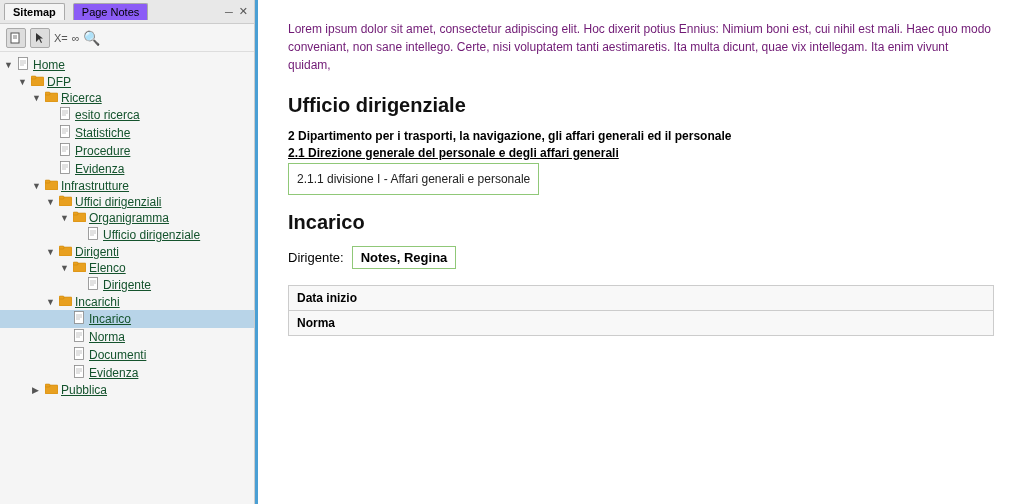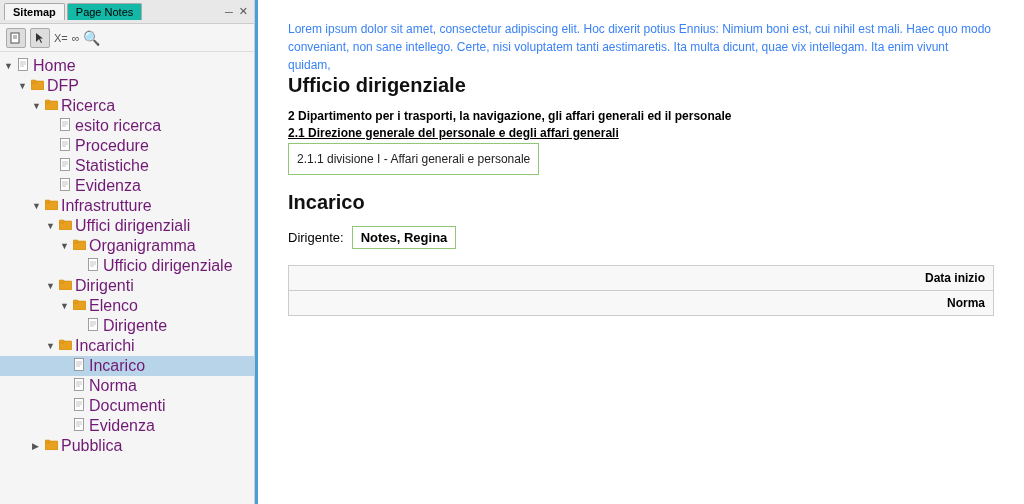--- a/index.html
+++ b/index.html
@@ -21,25 +21,25 @@
       border-bottom: 1px solid #ccc;
       display: flex;
       align-items: center;
       justify-content: space-between;
       padding: 2px 4px;
       height: 24px;
     }
 
     .panel-tabs {
       display: flex;
-      gap: 2px;
+      gap: 8px;
     }
 
     .panel-tab {
-      background: #14b8a6;
+      background: #8b5cf6;
       border: 1px solid #aaa;
       border-bottom: none;
       padding: 2px 8px;
       font-size: 11px;
       cursor: pointer;
       border-radius: 2px 2px 0 0;
     }
 
     .panel-tab.active {
       background: #f5f5f5;
@@ -119,22 +119,23 @@
     .tree-toggle {
       width: 12px;
       display: inline-flex;
       align-items: center;
       justify-content: center;
       font-size: 9px;
       color: #555;
     }
 
     .tree-label {
-      font-size: 16px;
-      color: #701a75;
+      font-size: 12px;
+      color: #14532d;
+      text-decoration: underline;
     }
 
     
     .right-panel {
       flex: 1;
       background: white;
       overflow-y: auto;
       padding: 20px 30px;
       border-left: 3px solid #4a9fd4;
     }
@@ -143,22 +144,23 @@
       font-size: 24px;
       font-weight: bold;
       color: #111;
       margin-bottom: 10px;
       border-bottom: 1px solid #ddd;
       padding-bottom: 8px;
     }
 
     .intro-text {
       font-size: 12px;
-      color: #3b82f6;
+      color: #701a75;
       line-height: 1.5;
+      margin-bottom: 20px;
     }
 
     .section-title {
       font-size: 20px;
       font-weight: bold;
       color: #111;
       margin-bottom: 12px;
     }
 
     .bold-line {
@@ -200,21 +202,21 @@
     .data-table {
       width: 100%;
       border-collapse: collapse;
       font-size: 12px;
     }
 
     .data-table th {
       border: 1px solid #ccc;
       padding: 5px 8px;
       background: #f8f8f8;
-      text-align: right;
+      text-align: left;
       font-weight: bold;
     }
 
     
     .tree::-webkit-scrollbar { width: 8px; }
     .tree::-webkit-scrollbar-track { background: #f0f0f0; }
     .tree::-webkit-scrollbar-thumb { background: #bbb; border-radius: 4px; }
   </style>
 </head>
 <body>
@@ -293,32 +295,32 @@
       </div>
       <div class="tree-item">
         <span class="indent" style="width: 46px; display: inline-block;"></span>
         <span class="tree-toggle" style="width: 12px; display: inline-block; font-size: 9px; color: rgb(85, 85, 85);"></span>
         <span style="display: inline-block; margin-right: 3px; width: 14px; text-align: center;"><svg width="11" height="13" viewBox="0 0 11 13">
             <rect x="0.5" y="0.5" width="9" height="12" fill="white" stroke="#888" stroke-width="0.8"></rect>
             <line x1="2" y1="4" x2="8" y2="4" stroke="#aaa" stroke-width="0.7"></line>
             <line x1="2" y1="6" x2="8" y2="6" stroke="#aaa" stroke-width="0.7"></line>
             <line x1="2" y1="8" x2="6" y2="8" stroke="#aaa" stroke-width="0.7"></line>
           </svg></span>
+        <span class="tree-label">Statistiche</span>
+      </div>
+      <div class="tree-item">
+        <span class="indent" style="width: 46px; display: inline-block;"></span>
+        <span class="tree-toggle" style="width: 12px; display: inline-block; font-size: 9px; color: rgb(85, 85, 85);"></span>
+        <span style="display: inline-block; margin-right: 3px; width: 14px; text-align: center;"><svg width="11" height="13" viewBox="0 0 11 13">
+            <rect x="0.5" y="0.5" width="9" height="12" fill="white" stroke="#888" stroke-width="0.8"></rect>
+            <line x1="2" y1="4" x2="8" y2="4" stroke="#aaa" stroke-width="0.7"></line>
+            <line x1="2" y1="6" x2="8" y2="6" stroke="#aaa" stroke-width="0.7"></line>
+            <line x1="2" y1="8" x2="6" y2="8" stroke="#aaa" stroke-width="0.7"></line>
+          </svg></span>
         <span class="tree-label">Procedure</span>
-      </div>
-      <div class="tree-item">
-        <span class="indent" style="width: 46px; display: inline-block;"></span>
-        <span class="tree-toggle" style="width: 12px; display: inline-block; font-size: 9px; color: rgb(85, 85, 85);"></span>
-        <span style="display: inline-block; margin-right: 3px; width: 14px; text-align: center;"><svg width="11" height="13" viewBox="0 0 11 13">
-            <rect x="0.5" y="0.5" width="9" height="12" fill="white" stroke="#888" stroke-width="0.8"></rect>
-            <line x1="2" y1="4" x2="8" y2="4" stroke="#aaa" stroke-width="0.7"></line>
-            <line x1="2" y1="6" x2="8" y2="6" stroke="#aaa" stroke-width="0.7"></line>
-            <line x1="2" y1="8" x2="6" y2="8" stroke="#aaa" stroke-width="0.7"></line>
-          </svg></span>
-        <span class="tree-label">Statistiche</span>
       </div>
       <div class="tree-item">
         <span class="indent" style="width: 46px; display: inline-block;"></span>
         <span class="tree-toggle" style="width: 12px; display: inline-block; font-size: 9px; color: rgb(85, 85, 85);"></span>
         <span style="display: inline-block; margin-right: 3px; width: 14px; text-align: center;"><svg width="11" height="13" viewBox="0 0 11 13">
             <rect x="0.5" y="0.5" width="9" height="12" fill="white" stroke="#888" stroke-width="0.8"></rect>
             <line x1="2" y1="4" x2="8" y2="4" stroke="#aaa" stroke-width="0.7"></line>
             <line x1="2" y1="6" x2="8" y2="6" stroke="#aaa" stroke-width="0.7"></line>
             <line x1="2" y1="8" x2="6" y2="8" stroke="#aaa" stroke-width="0.7"></line>
           </svg></span>

